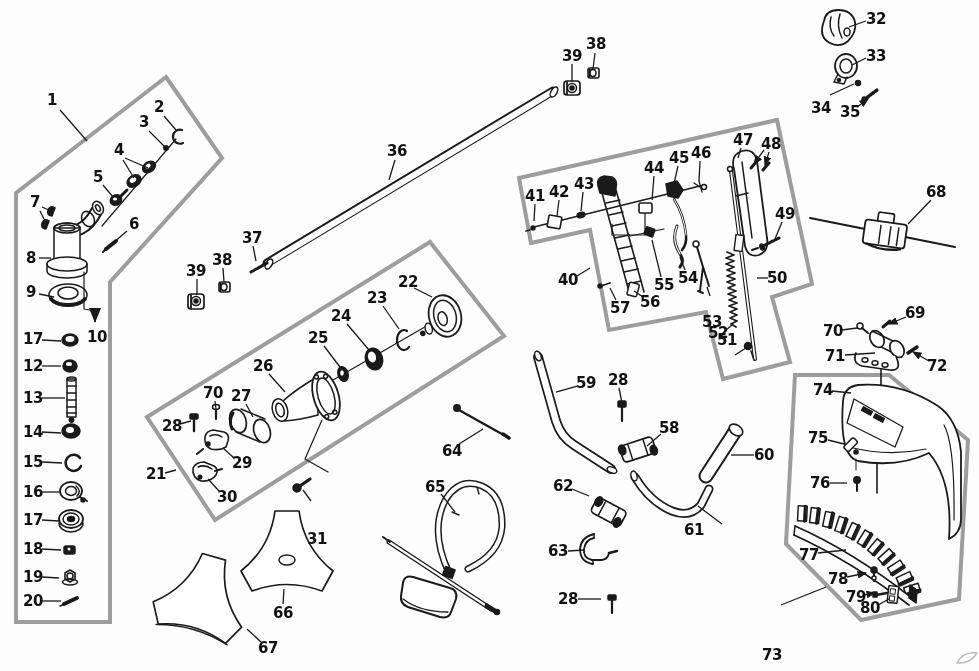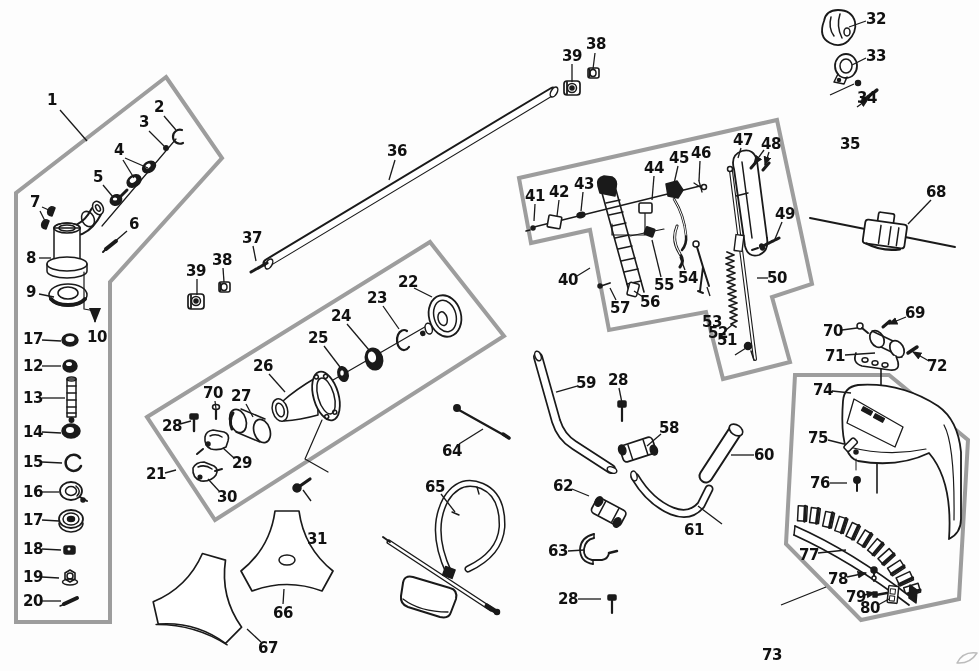--- a/index.html
+++ b/index.html
@@ -660,22 +660,22 @@
       <div class="lbl" style="left: 227px; top: 497px;">30</div>
       <div class="lbl" style="left: 317px; top: 508px; margin-top: 31px;">31</div>
       <div class="lbl" style="left: 397px; top: 151px;">36</div>
       <div class="lbl" style="left: 252px; top: 238px;">37</div>
       <div class="lbl" style="left: 222px; top: 260px;">38</div>
       <div class="lbl" style="left: 196px; top: 271px;">39</div>
       <div class="lbl" style="left: 596px; top: 44px;">38</div>
       <div class="lbl" style="left: 572px; top: 56px;">39</div>
       <div class="lbl" style="left: 876px; top: 19px;">32</div>
       <div class="lbl" style="left: 876px; top: 56px;">33</div>
-      <div class="lbl" style="left: 821px; top: 98px; margin-left: 46px;">34</div>
-      <div class="lbl" style="left: 850px; top: 112px; margin-top: 32px;">35</div>
+      <div class="lbl" style="left: 821px; top: 108px;">34</div>
+      <div class="lbl" style="left: 850px; top: 112px;">35</div>
       <div class="lbl" style="left: 568px; top: 280px;">40</div>
       <div class="lbl" style="left: 535px; top: 196px;">41</div>
       <div class="lbl" style="left: 559px; top: 192px;">42</div>
       <div class="lbl" style="left: 584px; top: 184px;">43</div>
       <div class="lbl" style="left: 654px; top: 168px;">44</div>
       <div class="lbl" style="left: 679px; top: 158px;">45</div>
       <div class="lbl" style="left: 701px; top: 153px;">46</div>
       <div class="lbl" style="left: 743px; top: 140px;">47</div>
       <div class="lbl" style="left: 771px; top: 144px;">48</div>
       <div class="lbl" style="left: 785px; top: 214px;">49</div>

